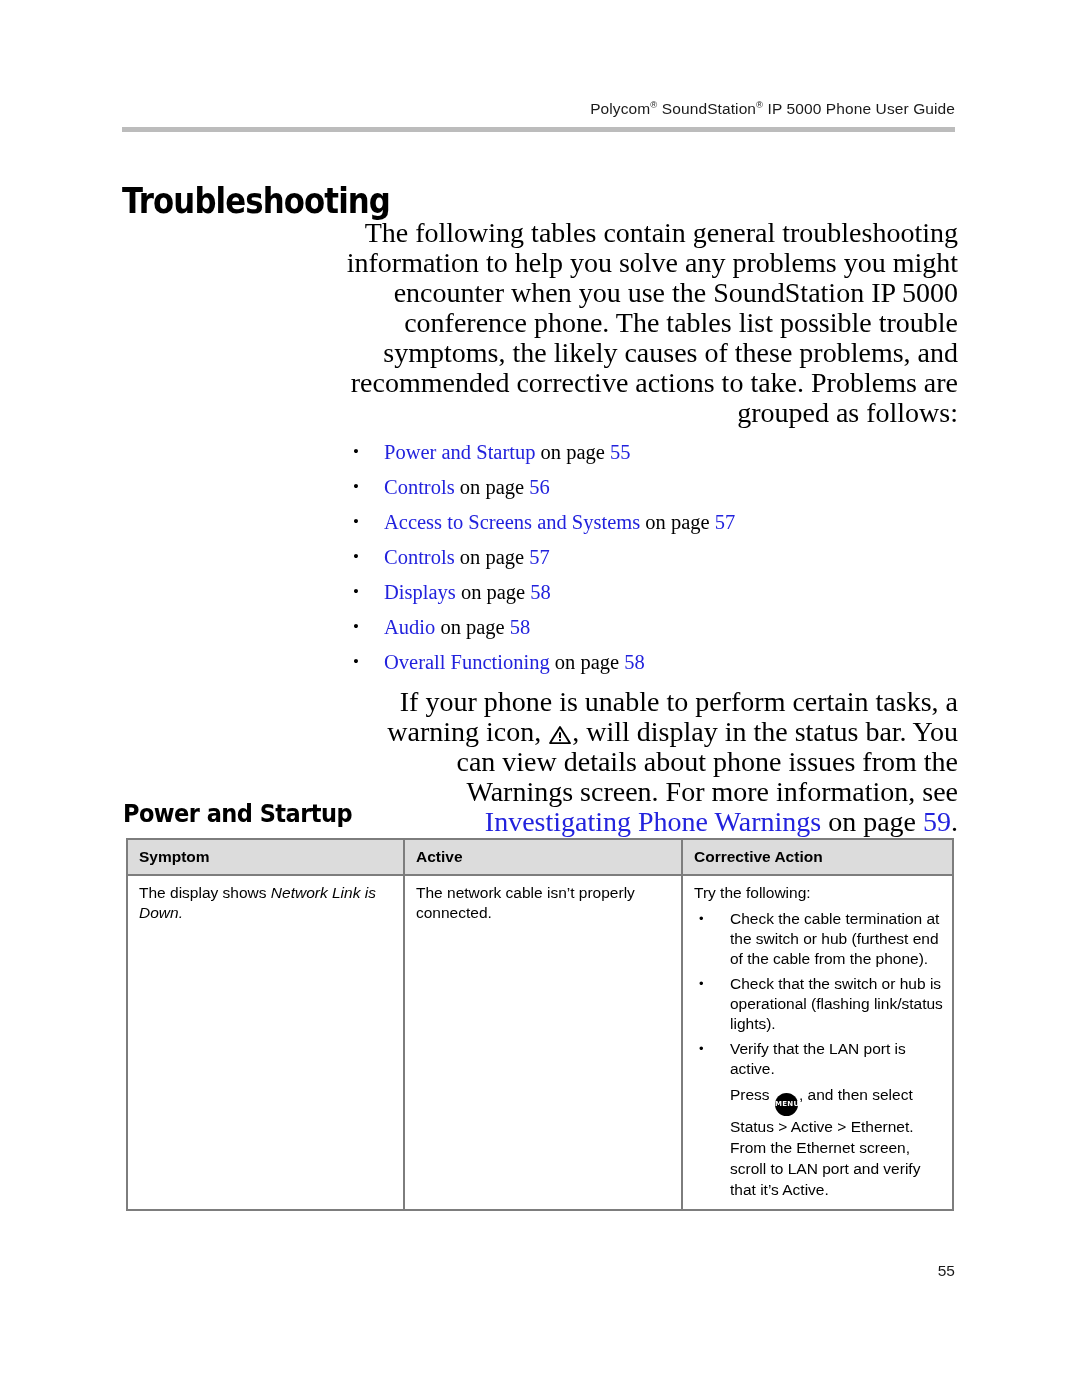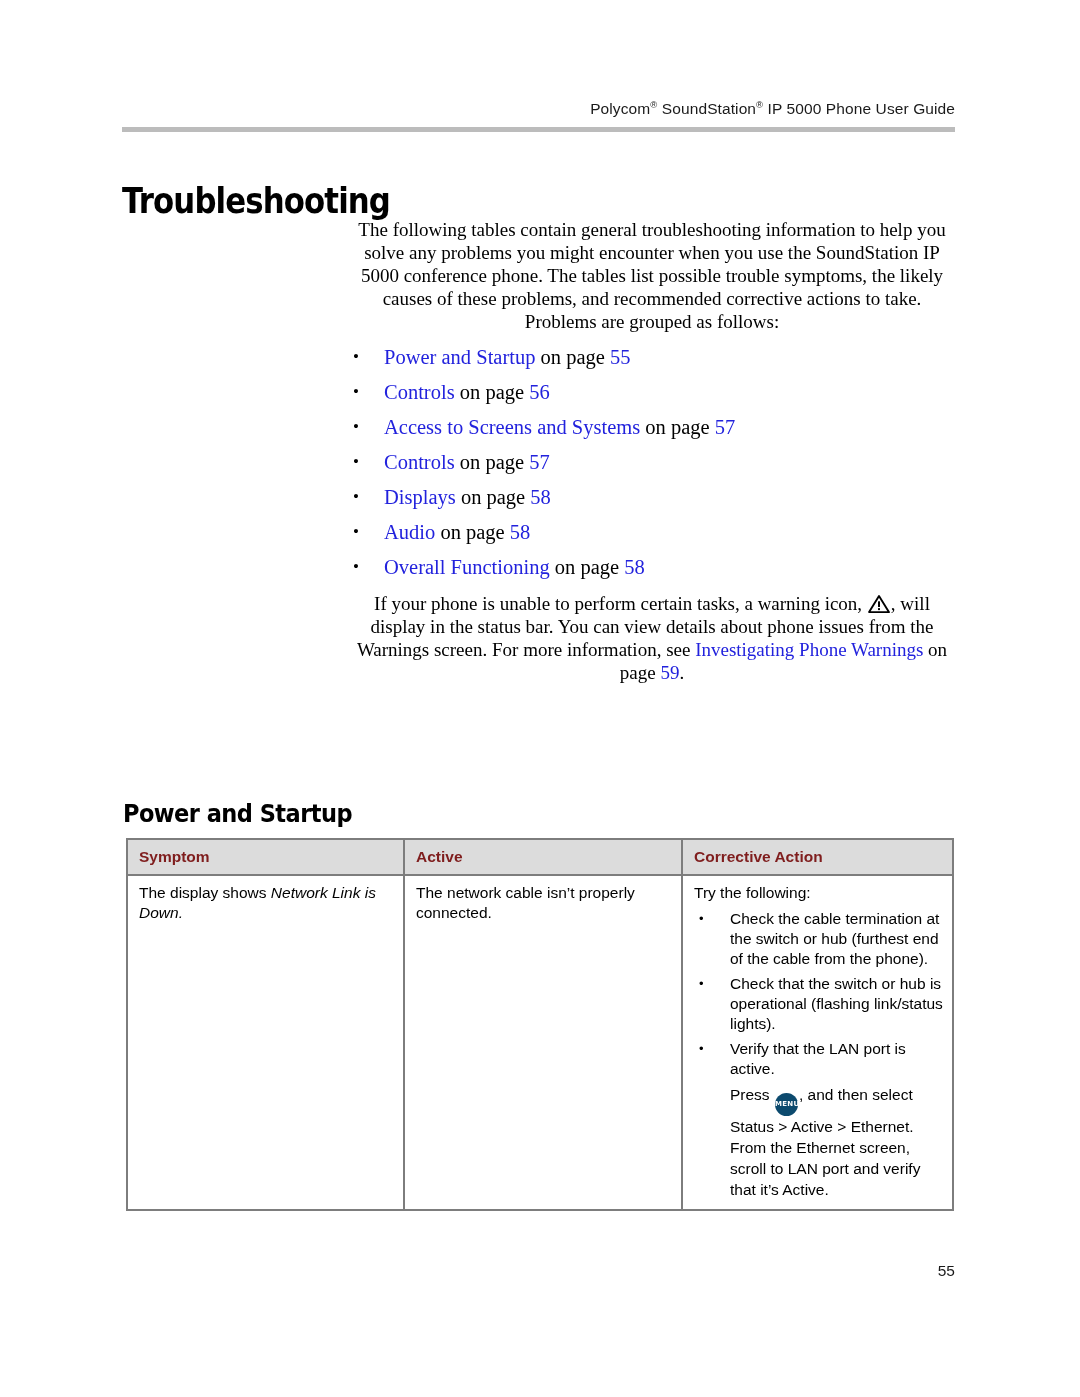--- a/index.html
+++ b/index.html
@@ -58,23 +58,23 @@
 
   
   .content {
     position: absolute;
     left: 346px;
     top: 218px;
     width: 612px;
   }
   p.body {
     margin: 0 0 14px 0;
-    font-size: 19px;
-    line-height: 23px;
-    text-align: center;
+    font-size: 28px;
+    line-height: 30px;
+    text-align: right;
   }
   a.xref {
     color: #2222dd;
     text-decoration: none;
   }
   .pg {
     color: #2222dd;
   }
 
   
@@ -140,21 +140,21 @@
     vertical-align: top;
     padding: 7px 9px 9px 11px;
   }
   table.trouble th {
     background: #dcdcdc;
     font-size: 15.5px;
     font-weight: bold;
     text-align: left;
     padding-top: 8px;
     padding-bottom: 8px;
-    color: #7f1d1d;
+    color: #000000;
   }
   table.trouble td {
     font-size: 15.5px;
     line-height: 20px;
     color: #000000;
     margin-left: 8px;
   }
   .col-symptom { width: 255px; }
   .col-problem { width: 256px; }
   .col-action  { width: auto; }
@@ -185,21 +185,21 @@
   }
   .it { font-style: italic; }
   .bd { font-weight: normal; }
 
   
   .menu-key {
     display: inline-block;
     width: 23px;
     height: 23px;
     border-radius: 50%;
-    background: #0c4a6e;
+    background: #000000;
     color: #ffffff;
     font-family: "DejaVu Sans", sans-serif;
     font-size: 7px;
     font-weight: bold;
     letter-spacing: 0.3px;
     text-align: center;
     line-height: 23px;
     vertical-align: -6px;
     margin: 0 1px;
   }

